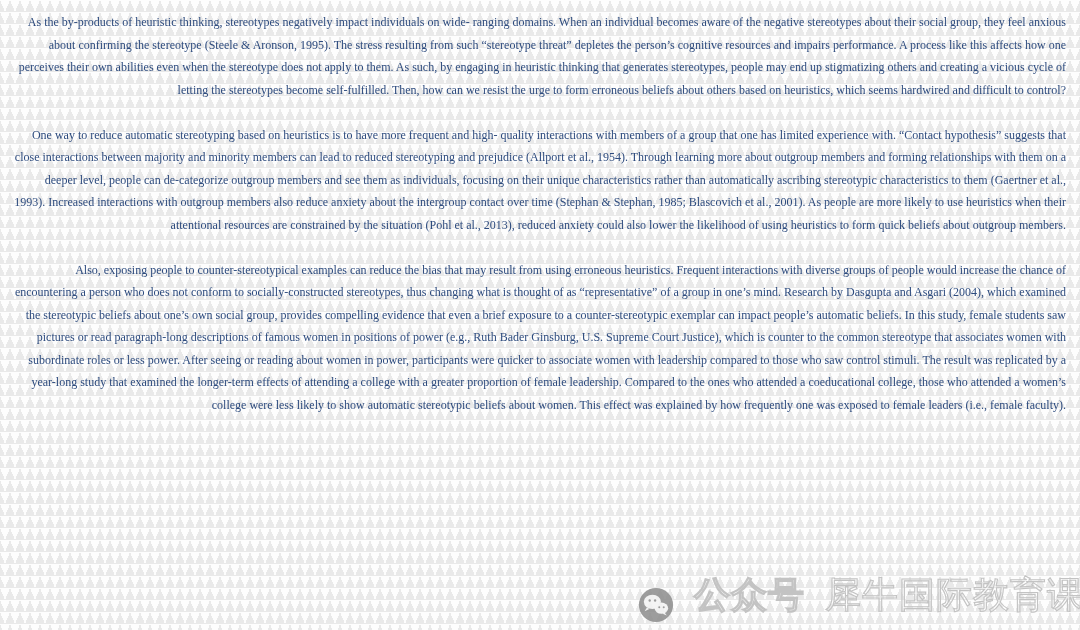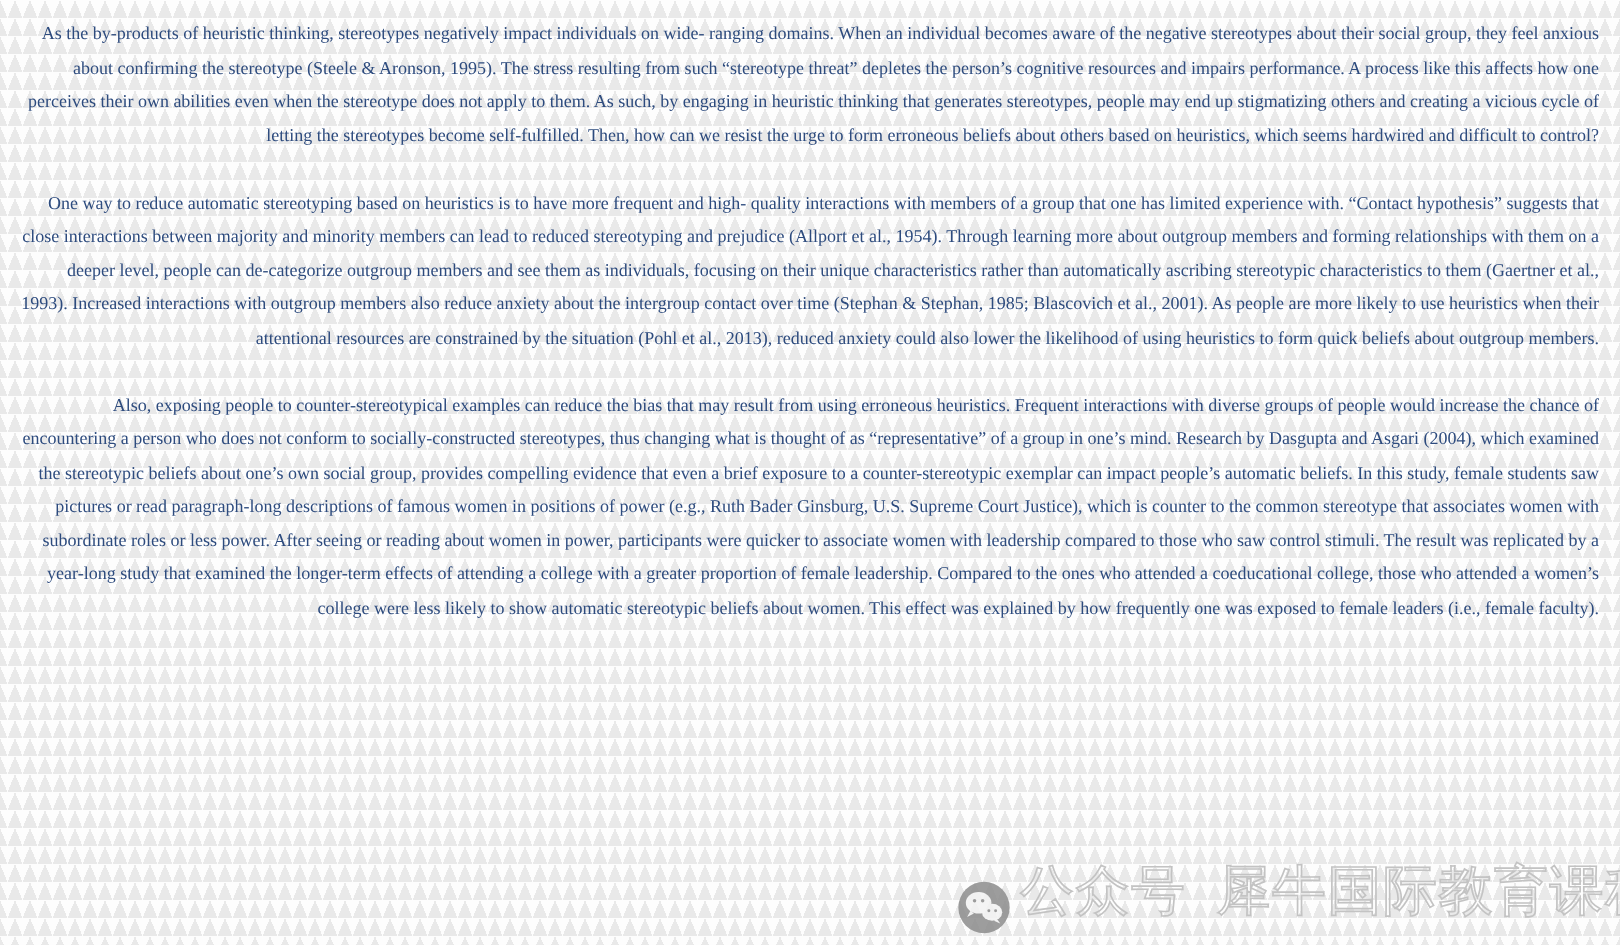--- a/index.html
+++ b/index.html
@@ -40,21 +40,21 @@
     font-size: 36px;
     line-height: 42px;
     pointer-events: none;
   }
   .wm-icon { width: 36px; height: 36px; margin-top: 13px; flex: 0 0 auto; }
   .wm-icon svg { display: block; width: 36px; height: 36px; opacity: 0.85; }
   .wm-text { color: #c6c6c6; letter-spacing: 1px; white-space: nowrap; }
   @supports (-webkit-text-stroke: 1px #000) {
     .wm-text { color: transparent; -webkit-text-stroke: 1.1px #c3c3c3; }
   }
-  .wm-label { margin-left: 6px; }
+  .wm-label { margin-left: 20px; font-weight: bold; }
   .wm-account { margin-left: 20px; }
 </style>
 </head>
 <body>
 
 <div class="page">
 
   <div class="watermark">
     <span class="wm-icon">
       <svg viewBox="0 0 40 40" xmlns="http://www.w3.org/2000/svg">

